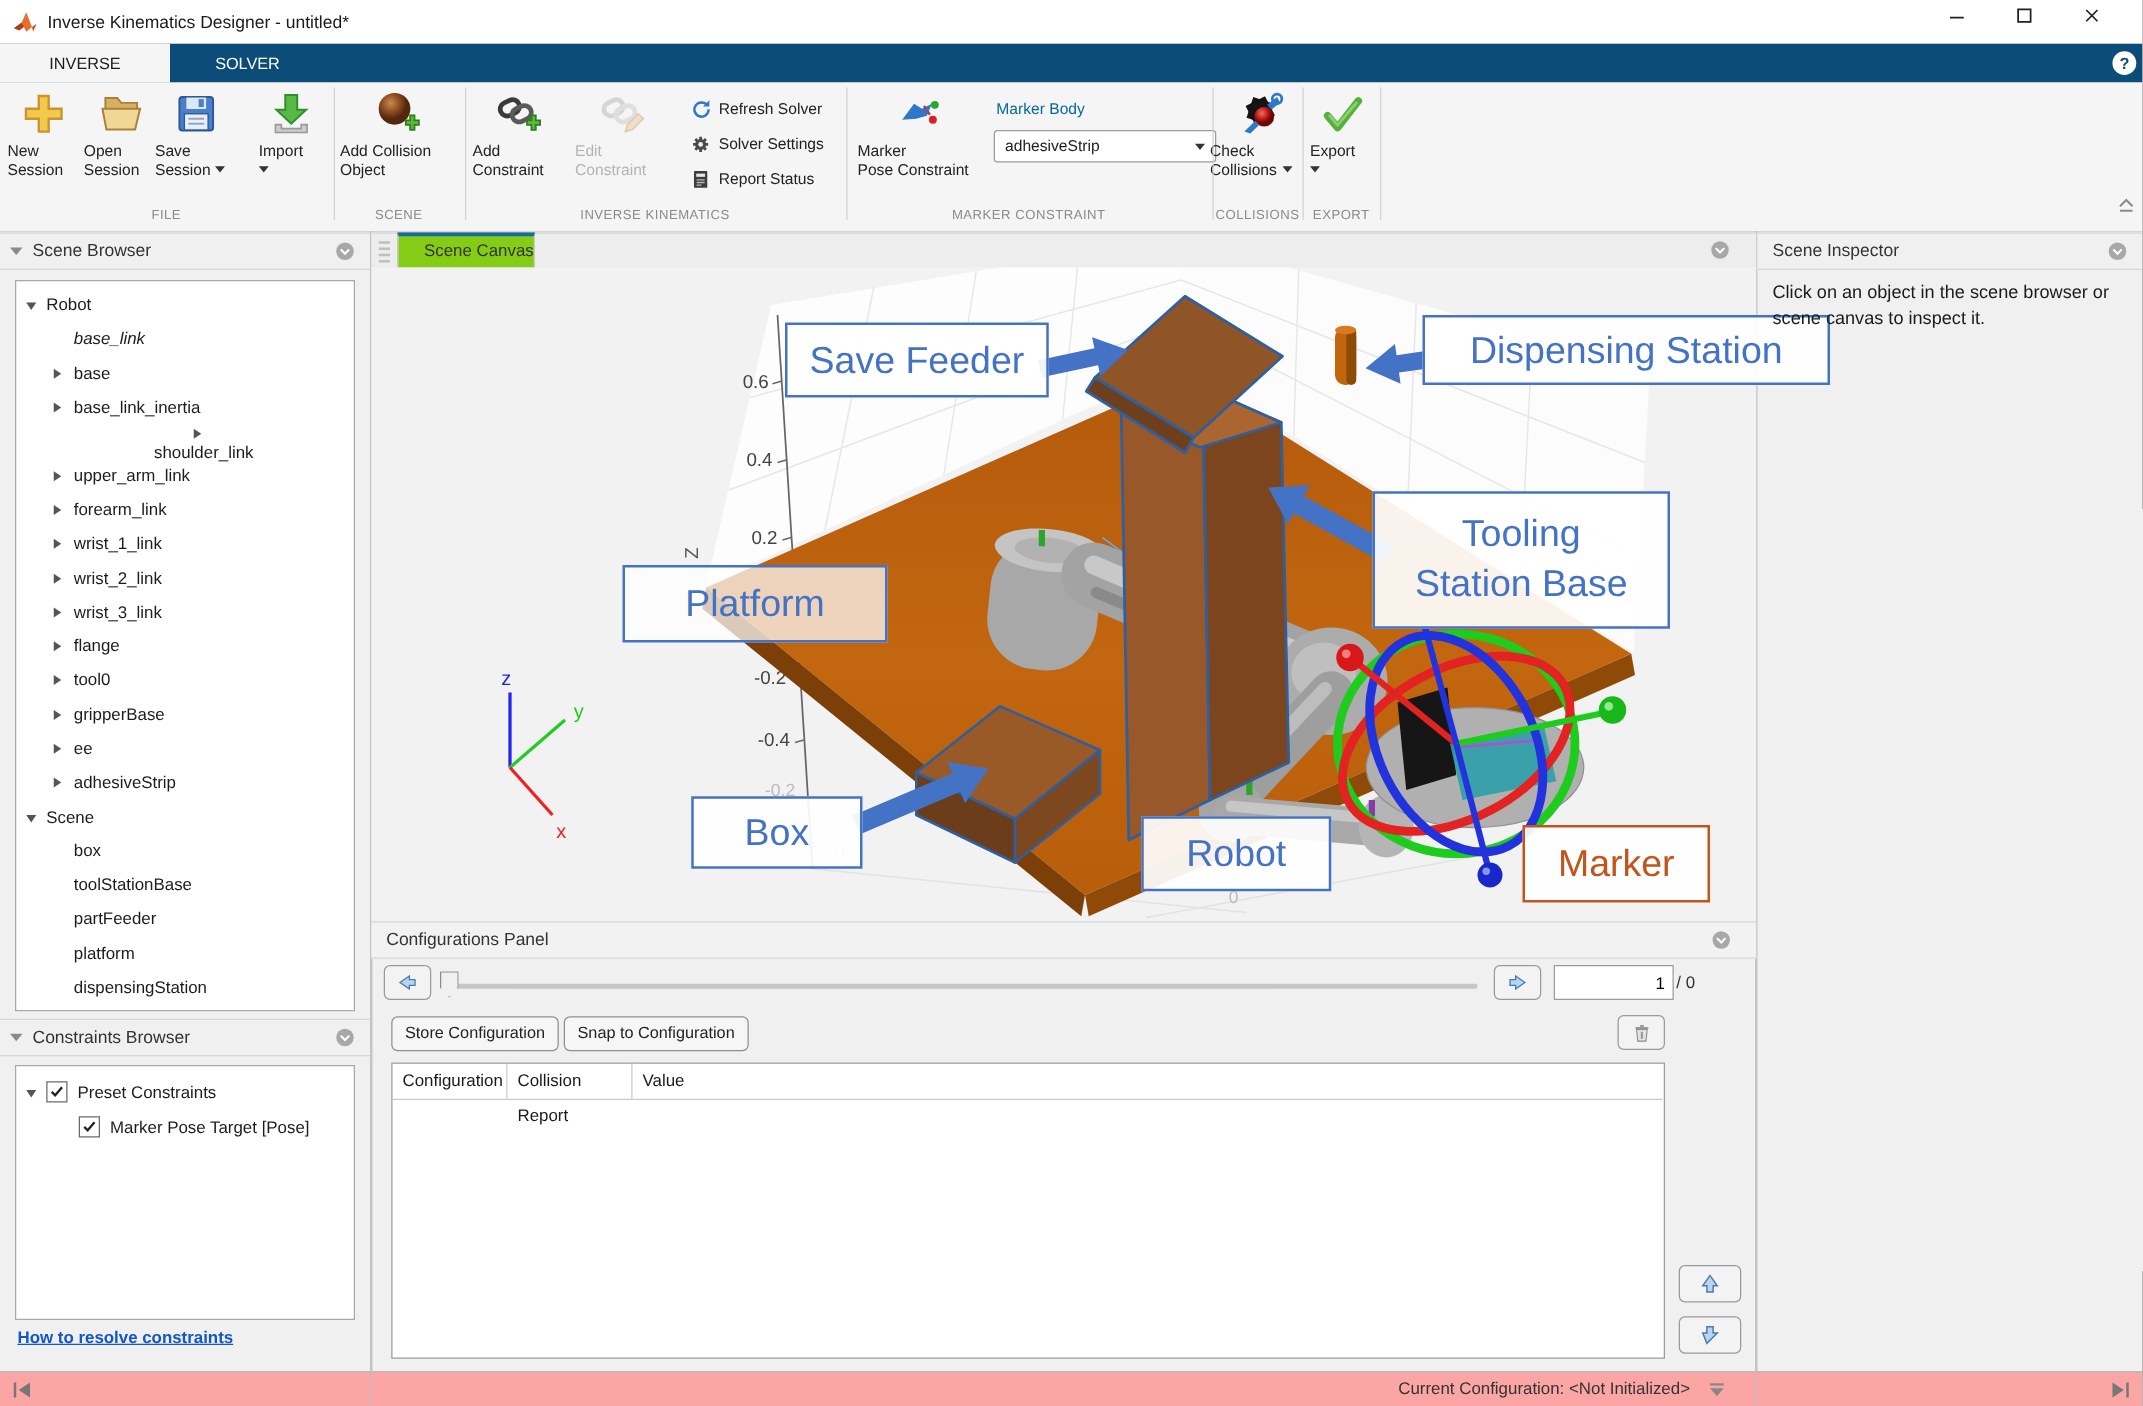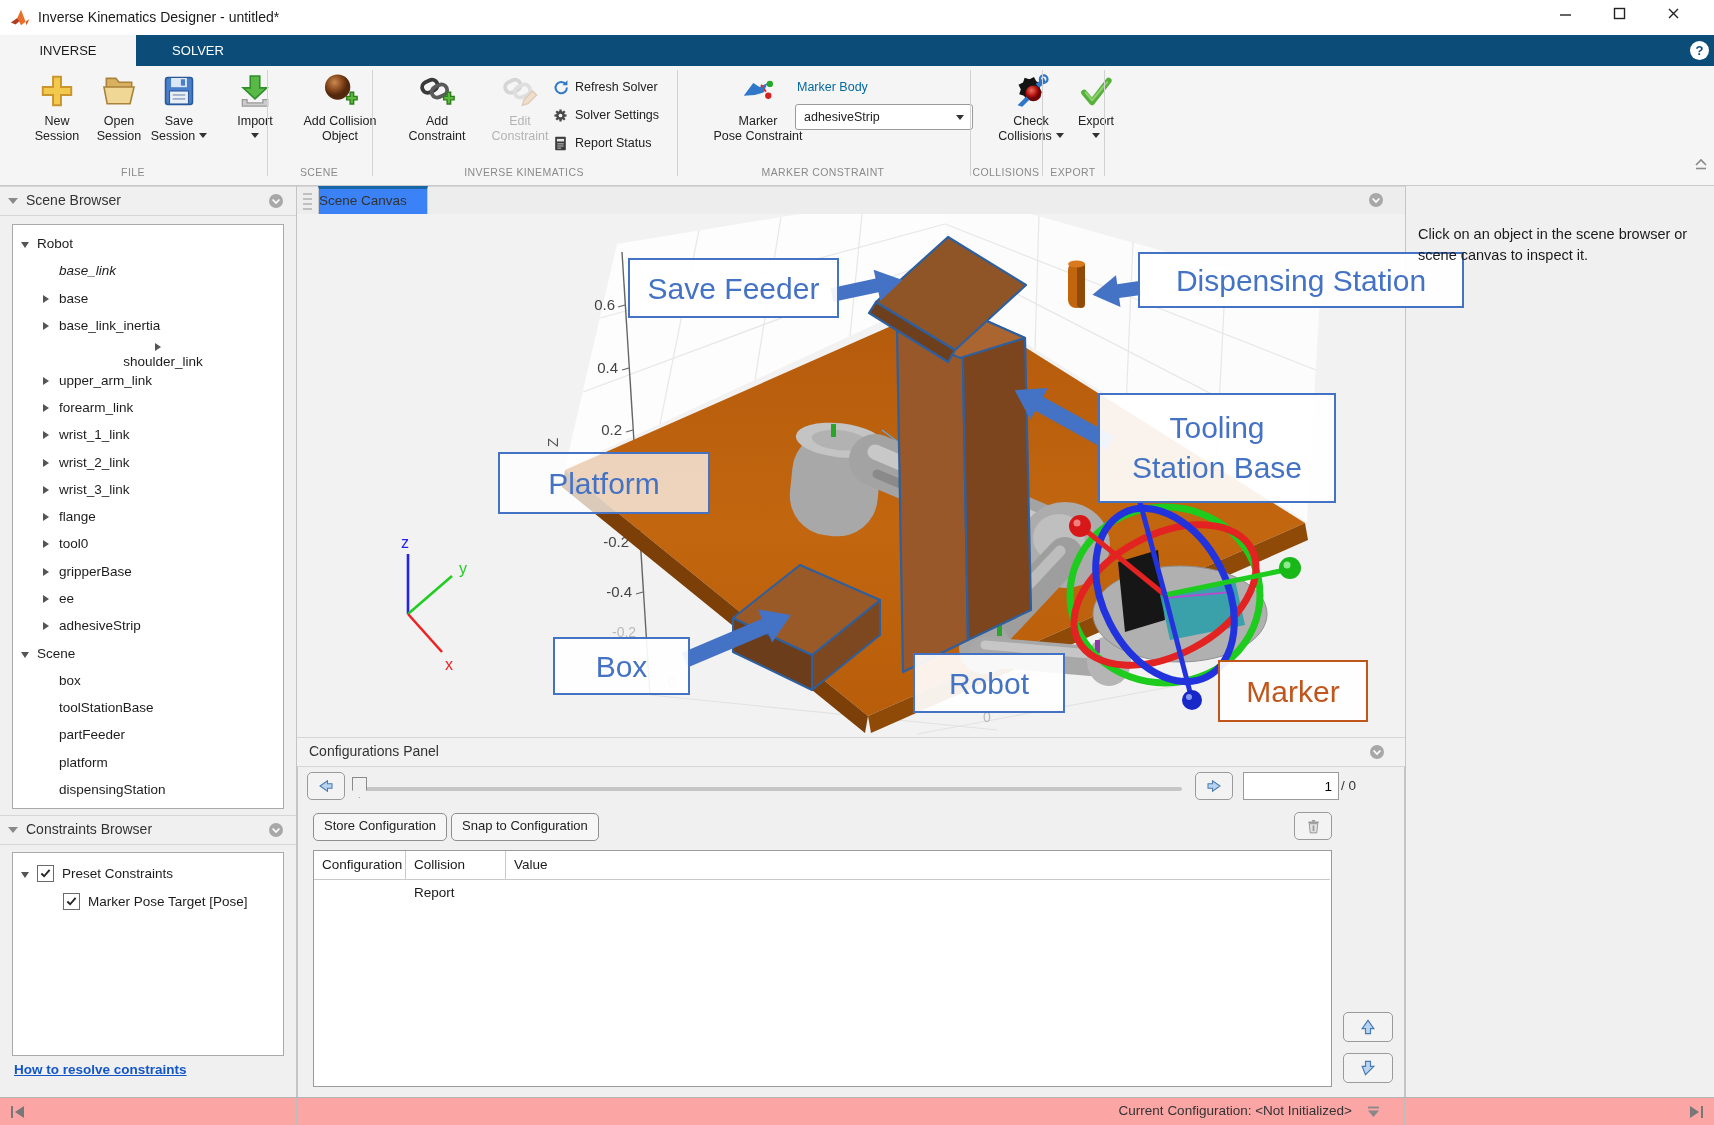--- a/index.html
+++ b/index.html
@@ -12,21 +12,21 @@
   .winbtn{position:absolute;top:6px;width:34px;height:23px;text-align:center;}
   
   .tabbar{position:absolute;left:0;top:35px;width:1714px;height:31px;background:#0b4d78;}
   .ribbontab{position:absolute;top:0;height:31px;line-height:31px;font-size:13px;text-align:center;}
   .ribbontab.active{background:#f5f5f5;color:#1a1a1a;}
   .ribbontab.inactive{color:#fff;}
   .helpcirc{position:absolute;top:6px;left:1690px;width:19px;height:19px;border-radius:50%;background:#fff;
             color:#0b4d78;font-weight:bold;font-size:13px;text-align:center;line-height:19px;}
   
   .toolstrip{position:absolute;left:0;top:66px;width:1714px;height:119px;background:#f5f5f5;border-bottom:1px solid #c9c9c9;}
-  .ts-btn{position:absolute;top:4px;text-align:center;cursor:default;margin-left:22px;}
+  .ts-btn{position:absolute;top:4px;cursor:default;}
   .ts-btn svg.bigicon{width:38px;height:38px;display:block;margin:2px auto 0;}
   .ts-label{font-size:12.5px;line-height:15px;color:#222;white-space:pre-line;margin-top:4px;}
   .ts-btn.disabled .ts-label{color:#b4b4b4;}
   .ts-btn.disabled svg{opacity:.45;}
   .caret{display:inline-block;width:0;height:0;border-left:4px solid transparent;border-right:4px solid transparent;
          border-top:5px solid #333;margin-left:4px;vertical-align:2px;}
   .ts-small{position:absolute;height:22px;font-size:12.5px;color:#222;display:flex;align-items:center;gap:6px;}
   .ts-small svg{width:17px;height:17px;}
   .ts-divider{position:absolute;top:4px;height:106px;width:1px;background:#d2d2d2;}
   .ts-sec{position:absolute;top:100px;font-size:10.5px;color:#8a8a8a;text-align:center;letter-spacing:.4px;}
@@ -43,22 +43,22 @@
   .whitebox{position:absolute;background:#fff;border:1px solid #a9a9a9;overflow:hidden;}
   
   .tree-row{height:27.3px;display:flex;align-items:center;font-size:13.5px;color:#1c1c1c;}
   .tw{display:inline-block;width:16px;}
   .tw.down::before{content:"";display:inline-block;border-left:4.5px solid transparent;border-right:4.5px solid transparent;border-top:6px solid #555;}
   .tw.right::before{content:"";display:inline-block;border-top:4.5px solid transparent;border-bottom:4.5px solid transparent;border-left:6px solid #555;}
   .cb-row{height:28px;display:flex;align-items:center;font-size:13.5px;color:#1c1c1c;}
   .chk{display:inline-flex;width:15px;height:15px;border:1.4px solid #6a6a6a;background:#fff;margin-right:8px;align-items:center;justify-content:center;}
   .helplink{position:absolute;font-size:13.5px;font-weight:bold;color:#1356c8;text-decoration:underline;cursor:pointer;}
   
-  .doc-tab{position:absolute;background:#3b82f6;border:1px solid #c9c9c9;border-top:3px solid #1766a6;border-bottom:none;
-           font-size:13.5px;color:#333;text-align:left;}
+  .doc-tab{position:absolute;background:#84cc16;border:1px solid #c9c9c9;border-top:3px solid #1766a6;border-bottom:none;
+           font-size:13.5px;color:#333;text-align:right;}
   .grip{position:absolute;display:flex;flex-direction:column;gap:3px;}
   .grip i{display:block;width:9px;height:2px;background:#bfbfbf;}
   .canvas-wrap{position:absolute;left:297px;top:214px;width:1108px;height:523px;background:#f2f2f2;}
   .callout{position:absolute;border:2.5px solid #4472c4;background:rgba(255,255,255,.92);color:#4472c4;
            font-size:30px;display:flex;align-items:center;justify-content:center;text-align:center;line-height:1.5;}
   .callout.orange{border-color:#c0561b;color:#c0561b;}
   .callout.translucent{background:rgba(255,255,255,.72);}
   
   .cfgbtn{position:absolute;height:26px;border:1px solid #8f8f8f;border-radius:5px;background:#f6f6f6;
           font-size:13px;color:#222;padding:0 10px;line-height:24px;}
@@ -649,20 +649,27 @@
     <svg width="20" height="20" viewBox="0 0 24 24">
       <path d="M5 14h4v6h6v-6h4L12 4z" fill="#b8d4f0" stroke="#4a7ab0" stroke-width="1.4"></path>
       </svg>
   </div>
   <div class="navbtn" style="left:1343px;top:1053px;width:48px;height:28px">
     <svg width="20" height="20" viewBox="0 0 24 24">
       <path d="M5 10h4V4h6v6h4l-10 10z" fill="#b8d4f0" stroke="#4a7ab0" stroke-width="1.4"></path>
       </svg>
   </div>
 
+  <div class="panel-header" style="left:1406px;top:186px;width:308px">
+    <span class="ph-title" style="left:12px">Scene Inspector</span>
+    <svg class="gearcirc" style="left:280px" viewBox="0 0 16 16">
+      <circle cx="8" cy="8" r="7" fill="#a8a8a8"></circle>
+        <path d="M4.6 6.5L8 10l3.4-3.5" stroke="#fff" stroke-width="1.7" fill="none"></path>
+    </svg>
+  </div>
   <div class="abs" style="left:1418px;top:224px;width:284px;font-size:14.5px;line-height:1.45;color:#1a1a1a">Click on an object in the scene browser or scene canvas to inspect it.</div>
 
   <div class="statusbar">
     <div class="sdiv" style="left:296px"></div>
     <div class="sdiv" style="left:1404px"></div>
     <svg class="abs" style="left:10px;top:7px" width="16" height="14" viewBox="0 0 16 14">
       <line x1="2" y1="1" x2="2" y2="13" stroke="#777" stroke-width="2"></line>
         <path d="M14 1L5 7l9 6z" fill="#777"></path>
     </svg>
     <div class="status-text" style="left:1022px;width:330px;text-align:right">Current Configuration: &lt;Not Initialized&gt;</div>

